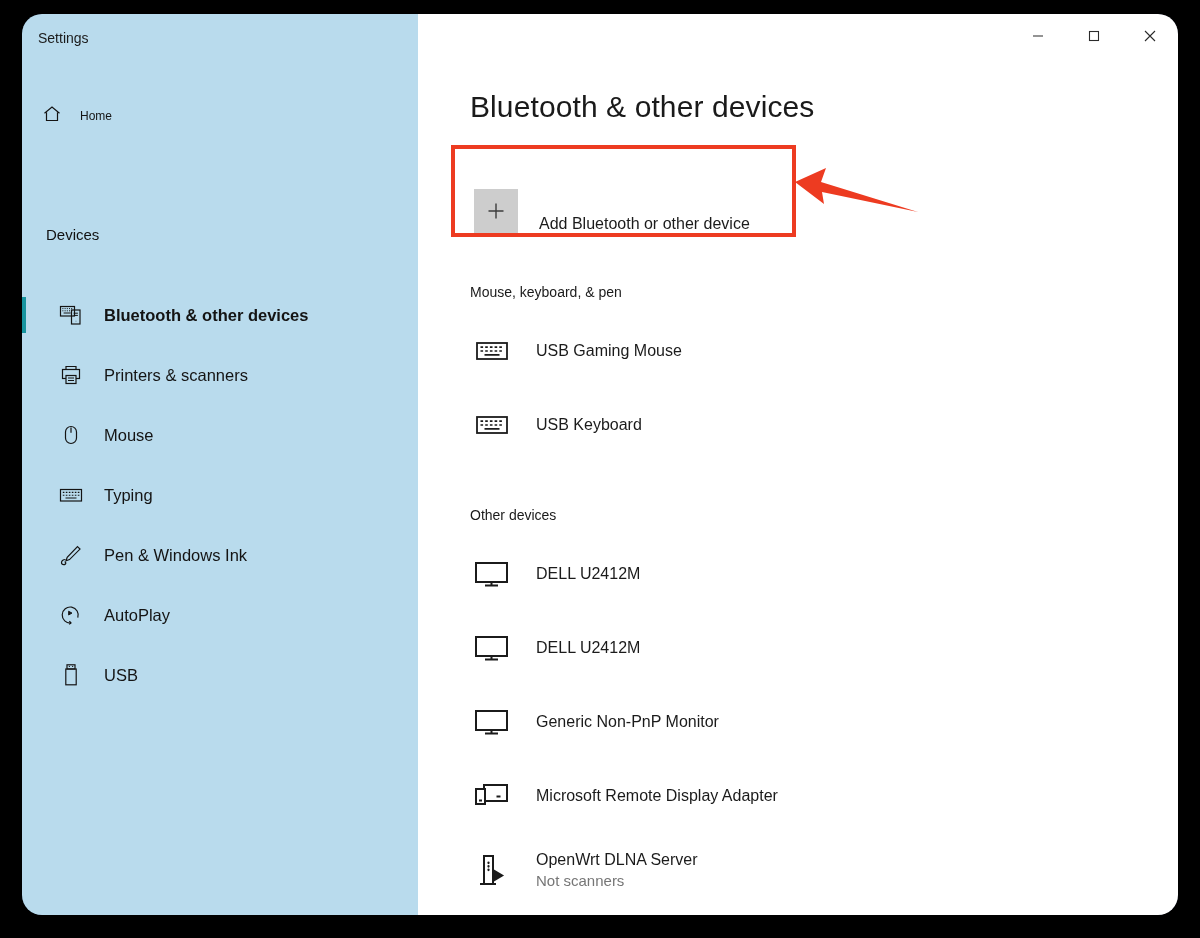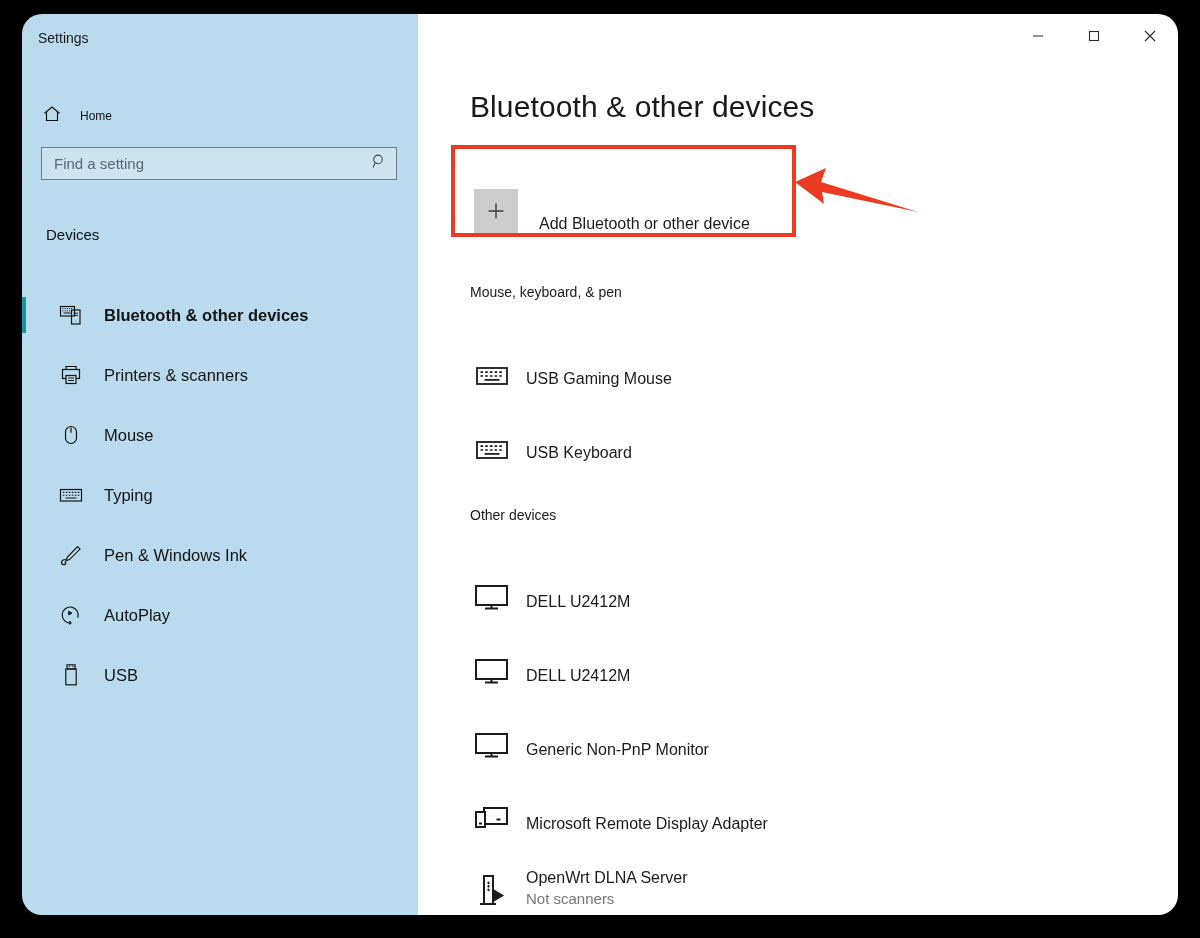--- a/index.html
+++ b/index.html
@@ -190,22 +190,22 @@
 
   .section { position: absolute; left: 52px; width: 640px; }
   .section-title {
     font-size: 14px;
     color: #1a1a1a;
     margin-bottom: 14px;
   }
   .device-row {
     height: 74px;
     display: flex;
-    align-items: flex-end;
-    gap: 12px;
+    align-items: center;
+    gap: 22px;
   }
   .device-icon {
     width: 44px;
     display: flex;
     align-items: center;
     justify-content: center;
     flex: none;
   }
   .device-text { display: flex; flex-direction: column; gap: 3px; }
   .device-name { font-size: 16px; color: #1b1b1b; }
@@ -235,29 +235,20 @@
     <div id="home-row">
       <span class="nav-icon">
         <svg width="20" height="20" viewBox="0 0 20 20" fill="none" stroke="#141414" stroke-width="1.2">
           <path d="M2.5 9.2 L10 3 L17.5 9.2"></path>
           <path d="M4.5 8.2 V16.5 H15.5 V8.2"></path>
         </svg>
       </span>
       <span class="label">Home</span>
     </div>
 
-    <div id="search-box">
-      <input id="search-input" type="text" placeholder="Find a setting" style="">
-      <span>
-        <svg width="17" height="17" viewBox="0 0 17 17" fill="none" stroke="#3d4a50" stroke-width="1.1">
-          <circle cx="7" cy="6.4" r="4.3"></circle>
-          <path d="M4.1 9.6 L2.2 14.5"></path>
-        </svg>
-      </span>
-    </div>
 
     <div id="devices-heading">Devices</div>
 
     <div id="nav-list">
 
       <div class="nav-item selected">
         <span class="nav-icon">
           <svg width="24" height="22" viewBox="0 0 24 22" fill="none" stroke="#141414" stroke-width="1.2">
             <rect x="1.5" y="2.5" width="14" height="9.5"></rect>
             <path d="M3.4 4.6h1M5.6 4.6h1M7.8 4.6h1M10 4.6h1M12.2 4.6h1M3.4 6.8h1M5.6 6.8h1M7.8 6.8h1M10 6.8h1M12.2 6.8h1M4.6 9h7" stroke-width="1"></path>

